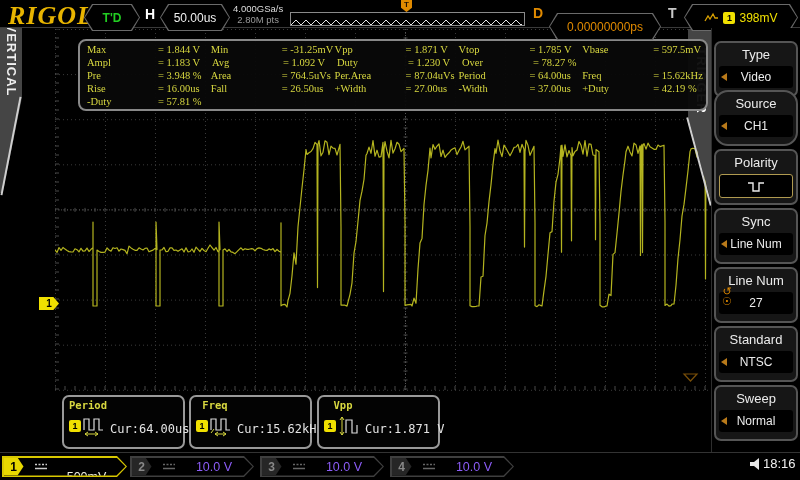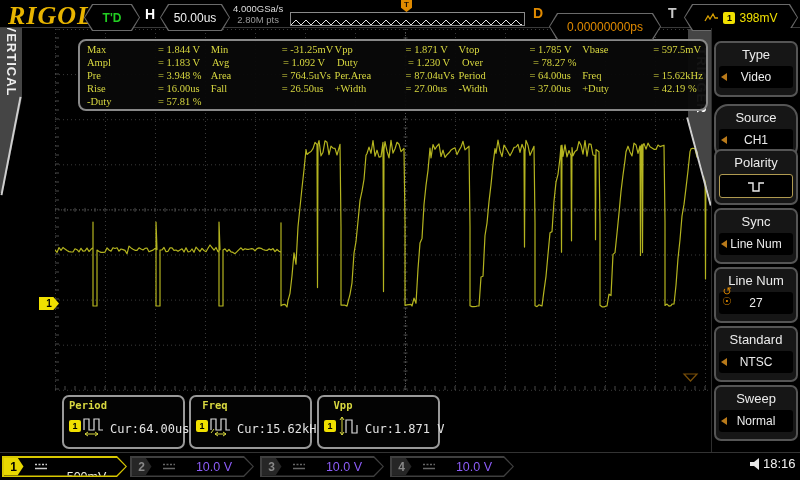--- a/index.html
+++ b/index.html
@@ -229,21 +229,21 @@
   </div>
 
   <div id="sidebar" class="abs">
     <div class="menu-btn" style="top:13px;">
       <div class="menu-label">Type</div>
       <div class="menu-value">
           <span class="tri-left"></span>
           <span>Video</span>
         </div>
     </div>
-    <div class="menu-btn" style="top:76px;border-radius:14px;">
+    <div class="menu-btn" style="top:62px;border-radius:14px;">
       <div class="menu-label">Source</div>
       <div class="menu-value">
           <span class="tri-left"></span>
           <span>CH1</span>
         </div>
     </div>
     <div class="menu-btn" style="top:121px;">
       <div class="menu-label">Polarity</div>
       <div class="menu-value sel">
         <svg width="18" height="13">

